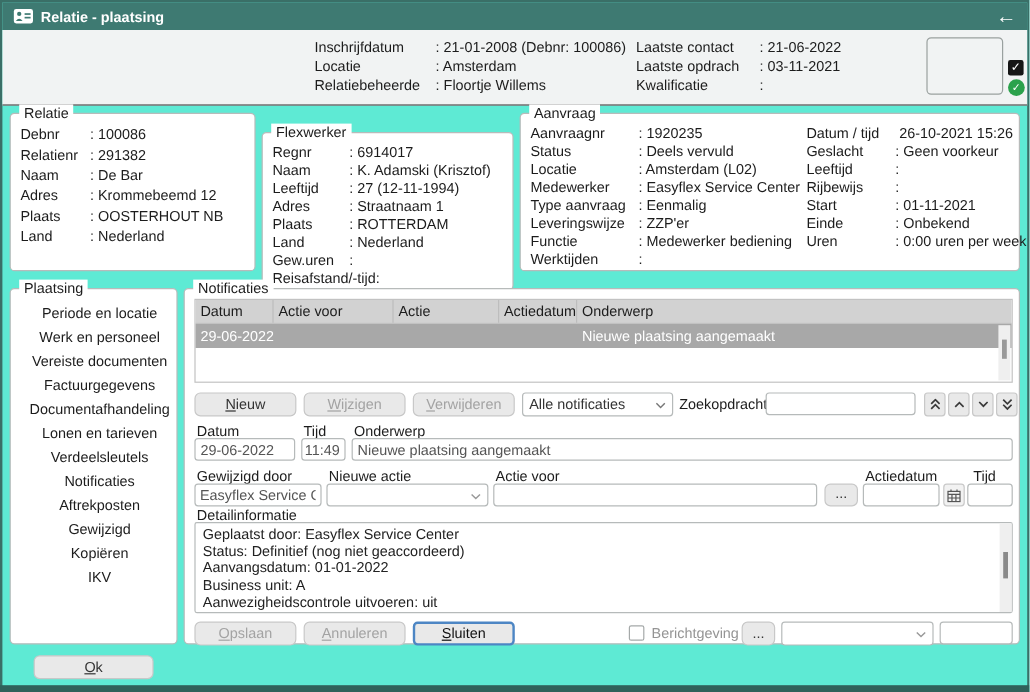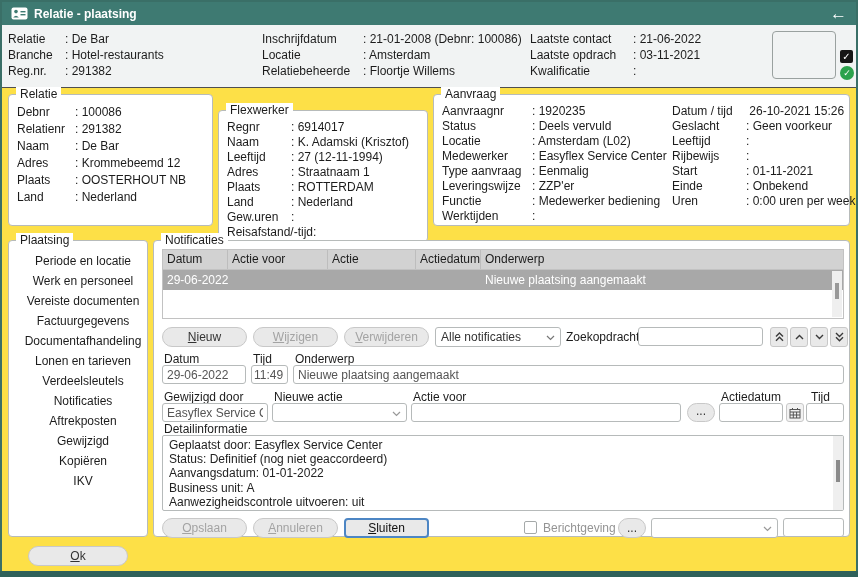--- a/index.html
+++ b/index.html
@@ -1,17 +1,17 @@
 <!DOCTYPE html>
 <html><head>
 <meta charset="utf-8">
 <style>
   html,body{margin:0;padding:0;background:#fff;}
   .win{position:relative;width:858px;height:577px;font-family:"Liberation Sans",sans-serif;
-       font-size:12px;color:#1c1c1c;background:#fde047;box-shadow:inset 0 0 0 2px #3a6f67;overflow:hidden;}
+       font-size:12px;color:#1c1c1c;background:#5eead4;box-shadow:inset 0 0 0 2px #3a6f67;overflow:hidden;}
   
   .titlebar{position:absolute;left:2px;top:2px;width:854px;height:23px;background:#3e7a72;
             display:flex;align-items:center;padding:0 9px;box-sizing:border-box;color:#fff;}
   .ttext{font-weight:bold;margin-left:6px;}
   .tback{margin-left:auto;font-size:17px;font-weight:bold;cursor:pointer;line-height:20px;}
   
   .hdr{position:absolute;left:2px;top:25px;width:854px;height:63px;background:#f1f3f3;
        border-bottom:1px solid #4f4f4f;box-sizing:border-box;}
   .hcol{position:absolute;top:6px;}
   .hrow{height:16px;line-height:16px;white-space:nowrap;}
@@ -51,21 +51,21 @@
   #box-notif{left:153px;top:240px;width:697px;height:297px;}
   .tbl{position:absolute;left:8px;top:8px;width:682px;height:70px;border:1px solid #c2c2c2;
        box-sizing:border-box;background:#fff;}
   .thead{display:flex;height:20px;background:#d2d2d2;border-bottom:1px solid #c2c2c2;box-sizing:border-box;}
   .th{line-height:19px;padding:0 4px;border-right:1px solid #bdbdbd;box-sizing:border-box;overflow:hidden;white-space:nowrap;}
   .trow{display:flex;height:20px;background:#a8a8a8;color:#fff;cursor:pointer;}
   .td{line-height:20px;padding:0 4px;box-sizing:border-box;overflow:hidden;white-space:nowrap;}
   .vscroll{position:absolute;right:1px;top:21px;bottom:1px;width:10px;background:#efefef;}
   .vthumb{position:absolute;left:3px;width:4px;height:16px;top:12px;background:#999;}
   
-  .btn{position:absolute;height:20px;line-height:18px;background:#e9e9e9;border:1px solid #c8c8c8;border-radius:10px;
+  .btn{position:absolute;height:20px;line-height:18px;background:#e9e9e9;border:1px solid #c8c8c8;border-radius:5px;
        text-align:center;cursor:pointer;box-sizing:border-box;color:#333;}
   .btn::first-letter{text-decoration:underline;}
   .btn.nohk::first-letter{text-decoration:none;}
   .btn.disabled{color:#a3a3a3;}
   .btn.primary{border:2px solid #4d86c4;border-radius:4px;line-height:16px;color:#111;}
   .inp{position:absolute;height:19px;border:1px solid #b6baba;border-radius:3px;background:#fff;box-sizing:border-box;
        font:12px "Liberation Sans",sans-serif;color:#555;padding:0 4px;}
   .sel{position:absolute;height:20px;line-height:18px;border:1px solid #b6baba;border-radius:3px;background:#fff;
        box-sizing:border-box;color:#333;padding:0 16px 0 5px;cursor:pointer;overflow:hidden;white-space:nowrap;}
   .sel svg{position:absolute;right:5px;top:7px;}
@@ -92,25 +92,20 @@
       <circle cx="5" cy="4.6" r="1.8" fill="#3e7a72"></circle>
       <path d="M2.2 10.5 q2.8 -3.6 5.6 0 z" fill="#3e7a72"></path>
       <rect x="9.5" y="4" width="5" height="1.4" fill="#3e7a72"></rect>
       <rect x="9.5" y="7" width="5" height="1.4" fill="#3e7a72"></rect>
     </svg>
     <span class="ttext">Relatie - plaatsing</span>
     <span class="tback">←</span>
   </div>
 
   <div class="hdr">
-    <div class="hcol" style="left:6px">
-      <div class="hrow"><span class="hl w56">Relatie</span><span class="hv">De Bar</span></div>
-      <div class="hrow"><span class="hl w56">Branche</span><span class="hv">Hotel-restaurants</span></div>
-      <div class="hrow"><span class="hl w56">Reg.nr.</span><span class="hv">291382</span></div>
-    </div>
     <div class="hcol" style="left:260px">
       <div class="hrow"><span class="hl w100">Inschrijfdatum</span><span class="hv">21-01-2008 (Debnr: 100086)</span></div>
       <div class="hrow"><span class="hl w100">Locatie</span><span class="hv">Amsterdam</span></div>
       <div class="hrow"><span class="hl w100">Relatiebeheerde</span><span class="hv">Floortje Willems</span></div>
     </div>
     <div class="hcol" style="left:528px">
       <div class="hrow"><span class="hl w102">Laatste contact</span><span class="hv">21-06-2022</span></div>
       <div class="hrow"><span class="hl w102">Laatste opdrach</span><span class="hv">03-11-2021</span></div>
       <div class="hrow"><span class="hl w102">Kwalificatie</span><span class="hv"></span></div>
     </div>

